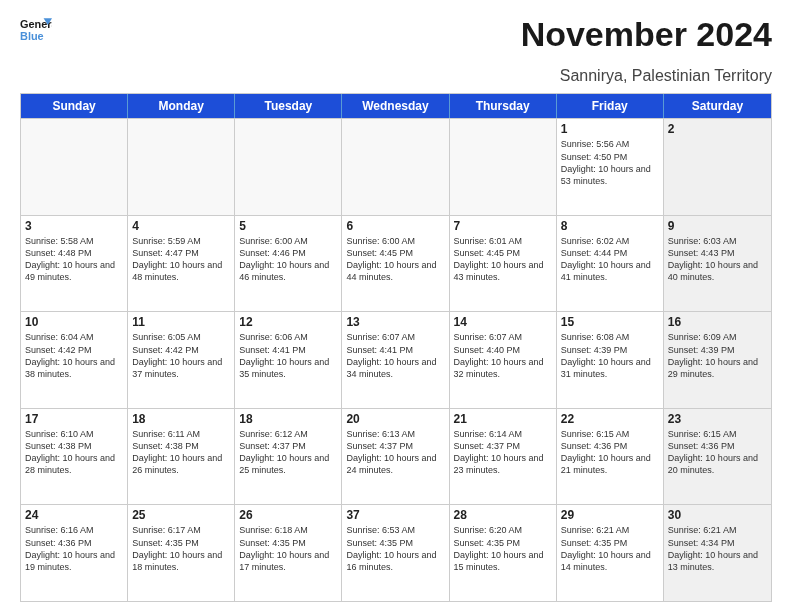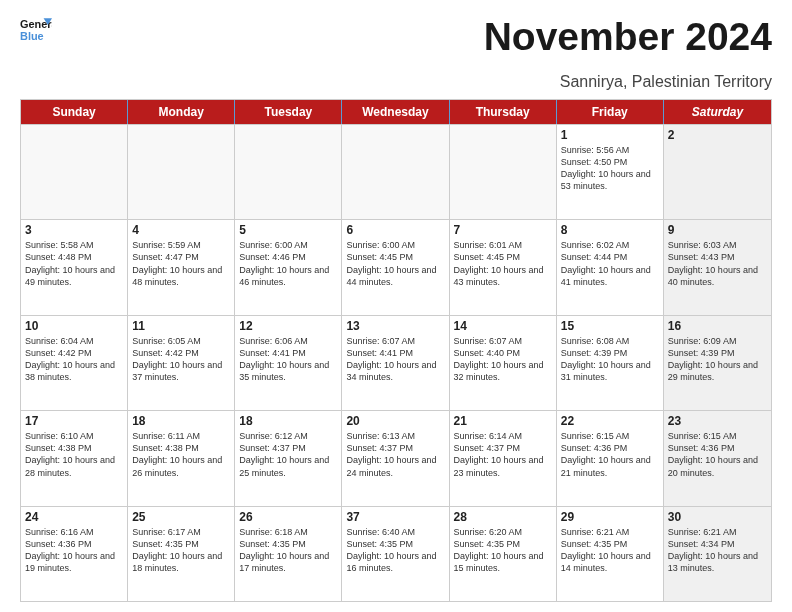--- a/index.html
+++ b/index.html
@@ -29,50 +29,50 @@
       gap: 4px;
     }
     .logo-icon {
       width: 32px;
       height: 28px;
     }
     .title-block {
       text-align: right;
     }
     .month-title {
-      font-size: 39px;
+      font-size: 34px;
       font-weight: bold;
       color: #1a1a1a;
       line-height: 1.1;
     }
     .location {
       font-size: 16px;
       color: #444;
       margin-top: 14px;
     }
     .calendar {
       flex: 1;
       display: flex;
       flex-direction: column;
       border: 1px solid #ccc;
     }
     .cal-header {
       display: grid;
       grid-template-columns: repeat(7, 1fr);
-      background: #b91c1c;
+      background: #1d4ed8;
     }
     .cal-header-cell {
       color: #fff;
       font-size: 12px;
       font-weight: bold;
       padding: 5px 4px;
       text-align: center;
       border-right: 1px solid #5a9bd4;
     }
-    .cal-header-cell:last-child { border-right: none; font-style: italic; }
+    .cal-header-cell:last-child { border-right: none; }
     .cal-body {
       flex: 1;
       display: flex;
       flex-direction: column;
     }
     .cal-row {
       display: grid;
       grid-template-columns: repeat(7, 1fr);
       flex: 1;
       border-top: 1px solid #ccc;
@@ -298,21 +298,21 @@
 Daylight: 10 hours and 18 minutes.</div>
           </div>
           <div class="cal-cell">
             <span class="day-num">26</span>
             <div class="cell-text" style="white-space: pre-line;">Sunrise: 6:18 AM
 Sunset: 4:35 PM
 Daylight: 10 hours and 17 minutes.</div>
           </div>
           <div class="cal-cell">
             <span class="day-num">37</span>
-            <div class="cell-text" style="white-space: pre-line;">Sunrise: 6:40 AM
+            <div class="cell-text" style="white-space: pre-line;">Sunrise: 6:53 AM
 Sunset: 4:35 PM
 Daylight: 10 hours and 16 minutes.</div>
           </div>
           <div class="cal-cell">
             <span class="day-num">28</span>
             <div class="cell-text" style="white-space: pre-line;">Sunrise: 6:20 AM
 Sunset: 4:35 PM
 Daylight: 10 hours and 15 minutes.</div>
           </div>
           <div class="cal-cell">

